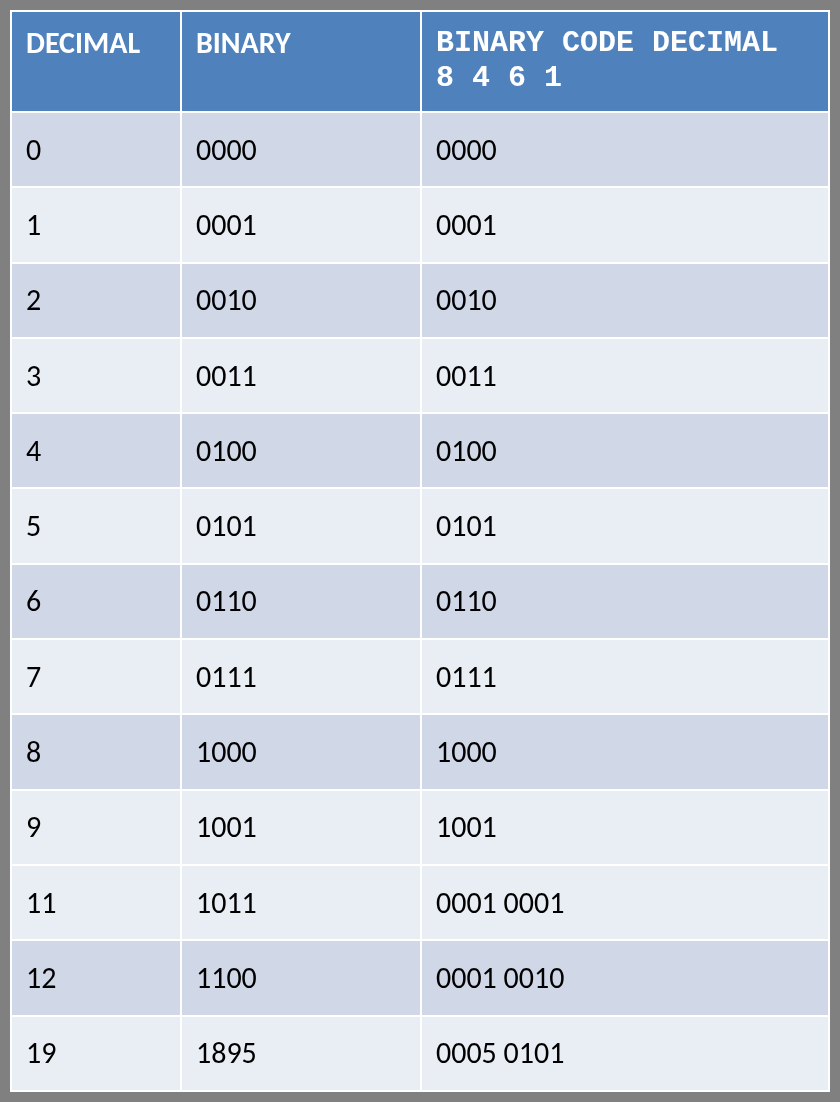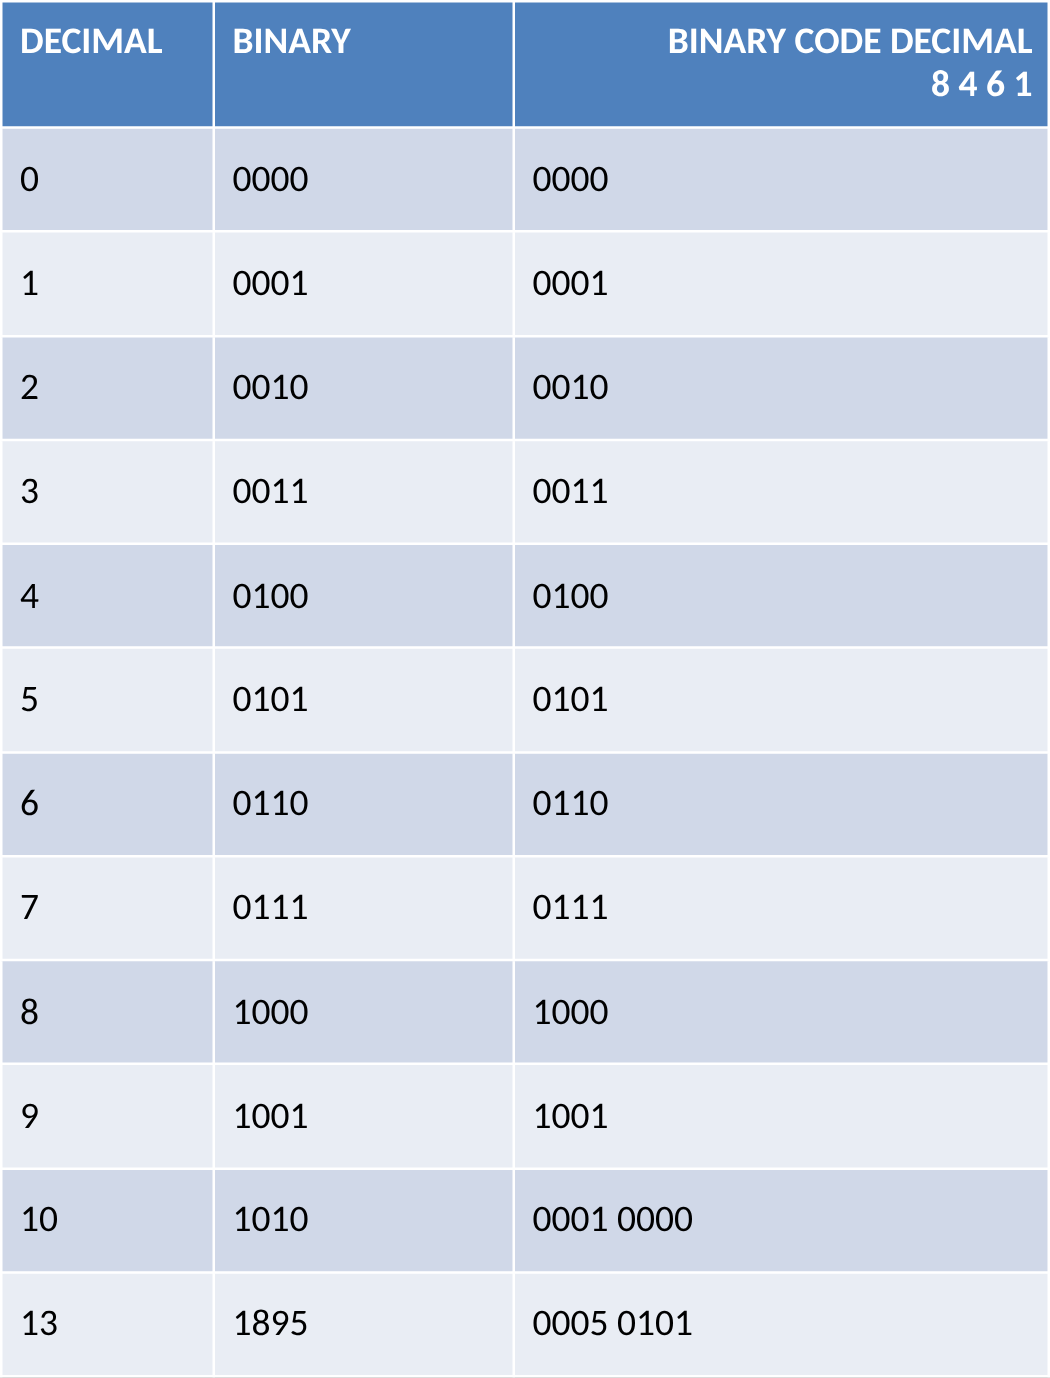--- a/index.html
+++ b/index.html
@@ -7,20 +7,21 @@
     padding: 0;
     width: 840px;
     height: 1102px;
     background: #808080;
     font-family: Calibri, "Segoe UI", Arial, sans-serif;
   }
   .frame {
     box-sizing: border-box;
     width: 840px;
     height: 1102px;
+    padding: 10px;
     background: #808080;
   }
   table.bcd {
     width: 100%;
     height: 100%;
     border-collapse: collapse;
     table-layout: fixed;
     background: #ffffff;
   }
   table.bcd col.c-dec    { width: 170px; }
@@ -32,21 +33,22 @@
     color: #ffffff;
     font-weight: 700;
     font-size: 30px;
     line-height: 1.15;
     padding: 14px 12px 16px 14px;
     text-align: left;
     vertical-align: top;
     border: 2px solid #ffffff;
   }
   table.bcd th.center {
-    text-align: right;
+    text-align: left;
+    font-family: Liberation Mono, monospace;
   }
 
   table.bcd td {
     font-size: 30px;
     color: #000000;
     padding: 10px 12px 10px 14px;
     border: 2px solid #ffffff;
     vertical-align: middle;
     line-height: 1.2;
   }
@@ -117,25 +119,30 @@
       <tr class="band-dark">
           <td>8</td>
           <td>1000</td>
           <td>1000</td>
         </tr>
       <tr class="band-light">
           <td>9</td>
           <td>1001</td>
           <td>1001</td>
         </tr>
+      <tr class="band-light">
+          <td>11</td>
+          <td>1011</td>
+          <td>0001 0001</td>
+        </tr>
       <tr class="band-dark">
-          <td>10</td>
-          <td>1010</td>
-          <td>0001 0000</td>
+          <td>12</td>
+          <td>1100</td>
+          <td>0001 0010</td>
         </tr>
       <tr class="band-light">
-          <td>13</td>
+          <td>19</td>
           <td>1895</td>
           <td>0005 0101</td>
         </tr>
     </tbody>
   </table>
 </div>
 
 </body></html>

